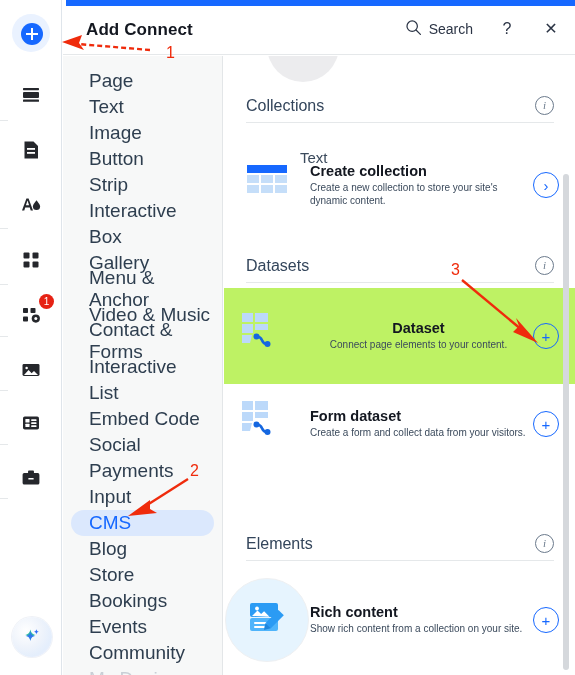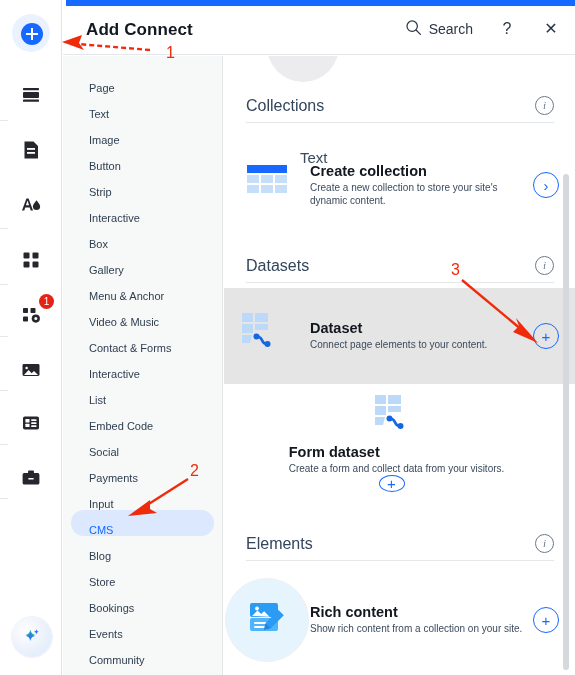--- a/index.html
+++ b/index.html
@@ -95,23 +95,23 @@
     width: 160px; height: 619px;
     background: #f7f8f8;
     border-right: 1px solid #e3e6e8;
     box-sizing: border-box;
     overflow: hidden;
   }
   .cat-item {
     position: relative;
     margin: 0 8px;
     height: 26px;
-    display: flex; align-items: flex-end;
+    display: flex; align-items: center;
     padding-left: 18px;
-    font-size: 11px;
+    font-size: 19px;
     color: #2e3e4f;
     border-radius: 13px;
     box-sizing: border-box;
   }
   .cat-item.selected {
     background: #dbe8fd;
     color: #1668ff;
   }
   #cat-list-inner { padding-top: 12px; }
   .cat-item.faded { color: #c9cfd6; }
@@ -148,21 +148,21 @@
     font-family: "Liberation Serif", serif;
     line-height: 1;
   }
 
   .card {
     position: absolute;
     left: 0; width: 351px;
     display: flex; align-items: center;
     box-sizing: border-box;
   }
-  .card.highlight { background: #e5e5e5; }
+  .card.highlight { background: #bef264; text-align: center; }
   .card-icon-wrap {
     width: 86px; min-width: 86px;
     display: flex; align-items: center; justify-content: center;
     position: relative;
   }
   .card-text { flex: 1; padding-right: 6px; }
   .card-title {
     font-size: 14.5px; font-weight: bold; color: #131720;
     margin-bottom: 2px;
   }
@@ -484,21 +484,21 @@
       </div>
       <div class="card-text">
         <div class="card-title">Dataset</div>
         <div class="card-desc">Connect page elements to your content.</div>
       </div>
       <div class="round-action">+</div>
     </div>
 
     <div id="ghost-text-label" style="left:76px; top:93px;">Text</div>
 
-    <div class="card" style="top:336px; height:90px;flex-direction:column;">
+    <div class="card" style="top:323px; height:90px;">
       <div class="card-icon-wrap">
         <span>
           <svg width="54" height="48" viewBox="0 0 54 48">
             <rect x="2" y="3" width="11" height="9" fill="#bcd9fa"></rect>
             <rect x="15" y="3" width="13" height="9" fill="#bcd9fa"></rect>
             <rect x="2" y="14" width="11" height="9" fill="#bcd9fa"></rect>
             <rect x="15" y="14" width="13" height="6" fill="#bcd9fa"></rect>
             <path d="M2 25 h10 l-2 8 h-8z" fill="#bcd9fa"></path>
             <circle cx="16.5" cy="26.5" r="3" fill="#1567e0"></circle>
             <path d="M17 26.5 C24 26.5 20 34 27 34" fill="none" stroke="#1567e0" stroke-width="2.6" stroke-linecap="round"></path>

